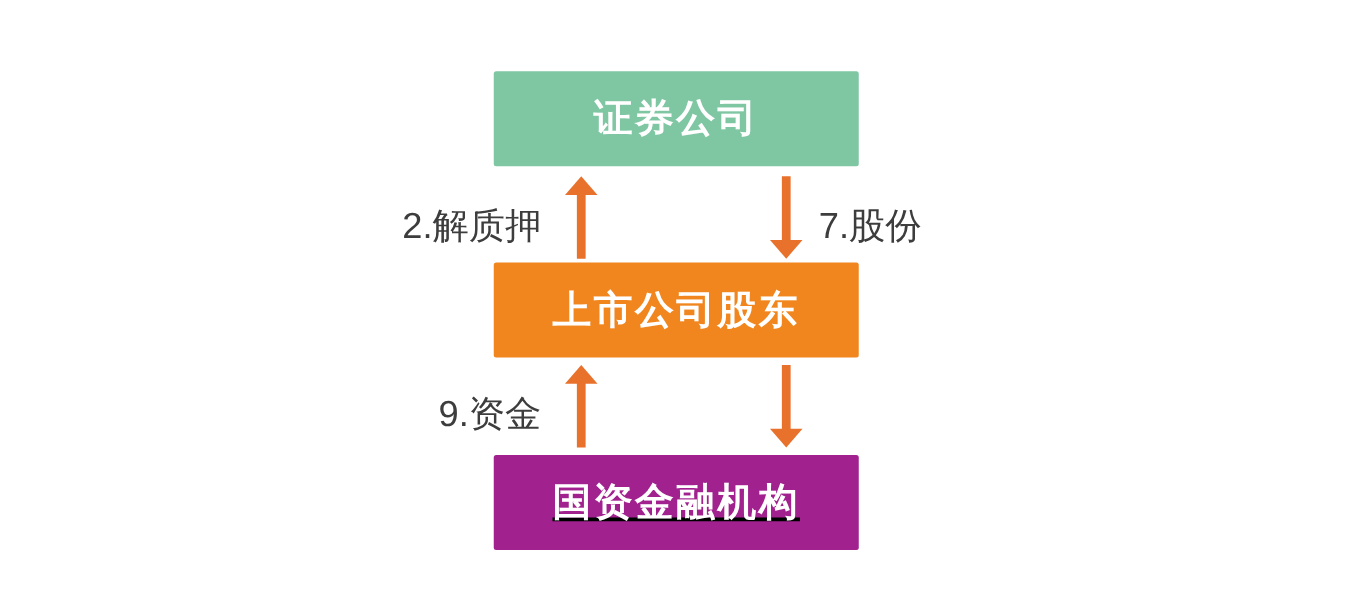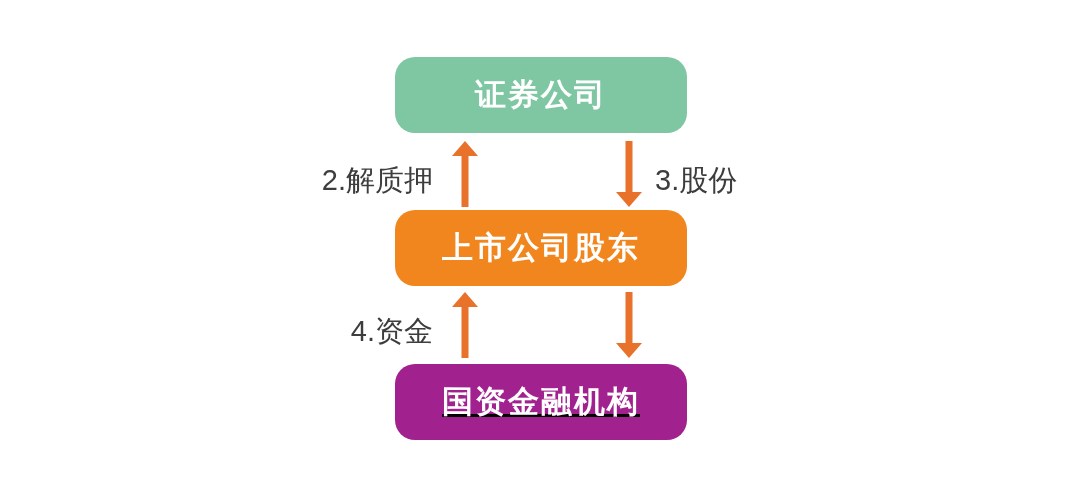--- a/index.html
+++ b/index.html
@@ -11,21 +11,21 @@
     width: 1080px;
     height: 477px;
     background: #ffffff;
     overflow: hidden;
   }
   .node {
     position: absolute;
     left: 395px;
     width: 292px;
     height: 76px;
-    border-radius: 20px;
+    border-radius: 2px;
     display: flex;
     align-items: center;
     justify-content: center;
   }
   .node-label {
     color: #ffffff;
     font-weight: bold;
     font-size: 31px;
     letter-spacing: 2px;
     white-space: nowrap;
@@ -65,28 +65,28 @@
 <div class="canvas">
 
   <div class="node" style="top: 57px; background: rgb(127, 198, 163);">
     <span class="node-label">证券公司</span>
   </div>
 
   <div class="arrow up" style="left:452px;top:141px;height:66px"></div>
   <div class="edge-label" style="top:161px;right:647px">2.解质押</div>
 
   <div class="arrow down" style="left:616px;top:141px;height:66px"></div>
-  <div class="edge-label" style="top:161px;left:655px">3.股份</div>
+  <div class="edge-label" style="top:161px;left:655px">7.股份</div>
 
   <div class="node" style="top: 210px; background: rgb(240, 134, 29);">
     <span class="node-label">上市公司股东</span>
   </div>
 
   <div class="arrow up" style="left:452px;top:292px;height:66px"></div>
-  <div class="edge-label" style="top:312px;right:647px">4.资金</div>
+  <div class="edge-label" style="top:312px;right:647px">9.资金</div>
 
   <div class="arrow down" style="left:616px;top:292px;height:66px"></div>
 
   <div class="node" style="top: 364px; background: rgb(161, 33, 142); text-decoration: underline;">
     <span class="node-label">国资金融机构</span>
   </div>
 
 </div>
 
 </body></html>

